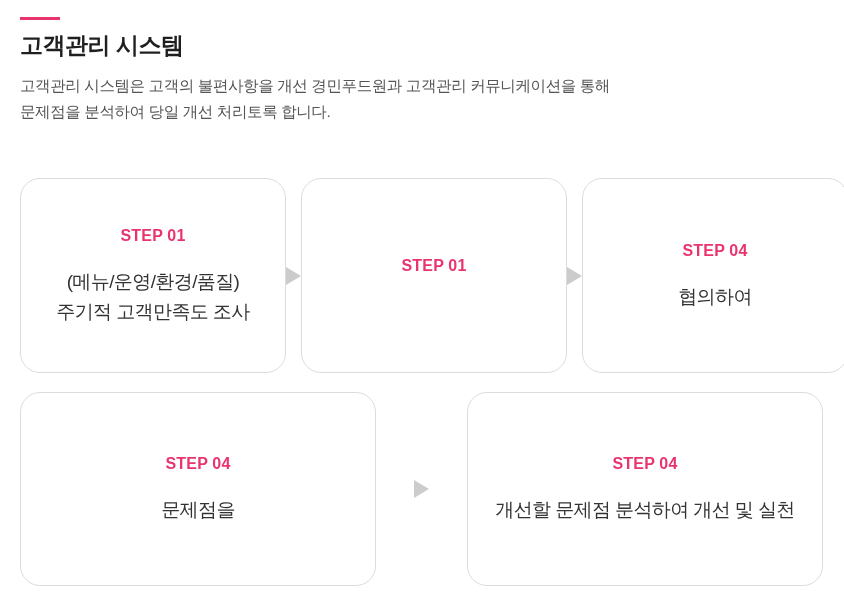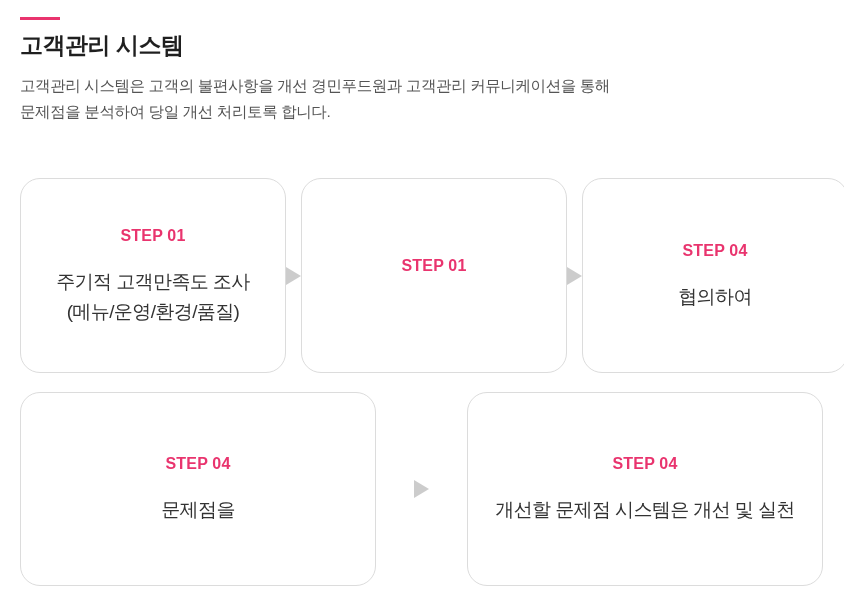--- a/index.html
+++ b/index.html
@@ -109,22 +109,22 @@
   <div class="description">
     <div>고객관리 시스템은 고객의 불편사항을 개선 경민푸드원과 고객관리 커뮤니케이션을 통해</div>
     <div>문제점을 분석하여 당일 개선 처리토록 합니다.</div>
   </div>
 
   <div class="steps-row row-1">
 
     <div class="step-card">
       <div class="step-label">STEP 01</div>
       <div class="step-body">
+        <div>(메뉴/운영/환경/품질)</div>
         <div>주기적 고객만족도 조사</div>
-        <div>(메뉴/운영/환경/품질)</div>
       </div>
     </div>
 
     <div class="arrow-cell">
       <div class="arrow-right-icon"></div>
     </div>
 
     <div class="step-card">
       <div class="step-label">STEP 01</div>
       <div class="step-body">
@@ -153,19 +153,19 @@
       </div>
     </div>
 
     <div class="arrow-cell">
       <div class="arrow-right-icon"></div>
     </div>
 
     <div class="step-card">
       <div class="step-label">STEP 04</div>
       <div class="step-body">
-        <div>개선할 문제점 시스템은 개선 및 실천</div>
+        <div>개선할 문제점 분석하여 개선 및 실천</div>
       </div>
     </div>
 
   </div>
 
 </div>
 
 </body></html>

